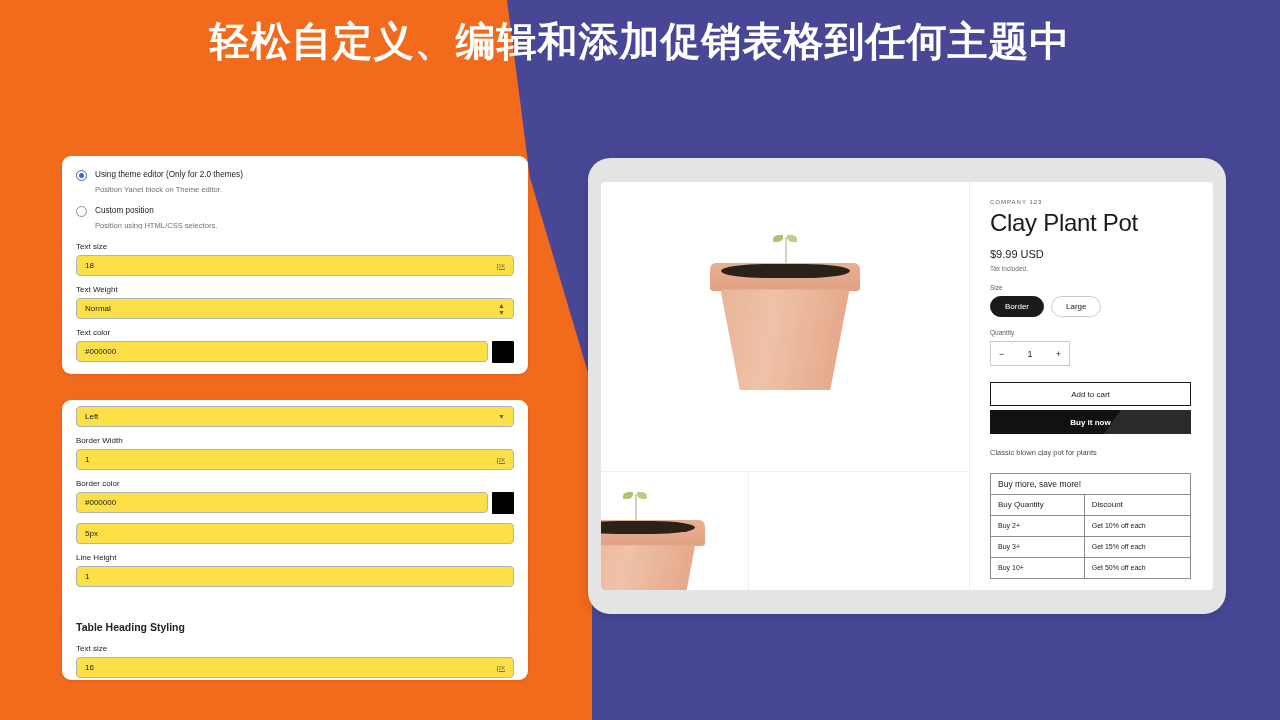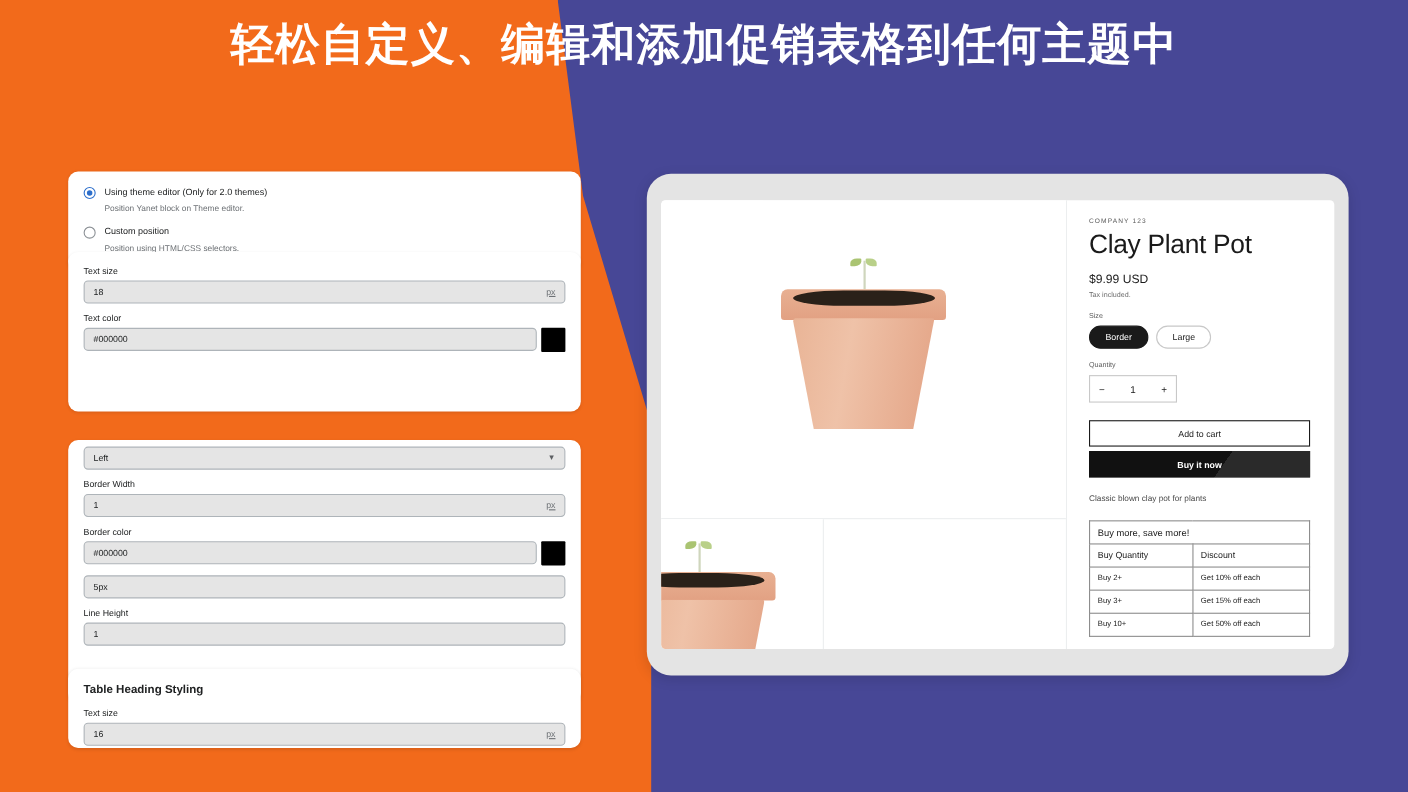--- a/index.html
+++ b/index.html
@@ -98,21 +98,21 @@
   .field-label {
     font-size: 8px; color: #202223;
     margin-bottom: 4px; display: block;
   }
   .input-wrap { position: relative; display: flex; }
   .input {
     flex: 1 1 auto;
     height: 21px;
     border: 1px solid #aeb4b9;
     border-radius: 4px;
-    background: #e5e5e5;
+    background: #fde047;
     display: flex; align-items: center;
     padding: 0 8px;
     font-size: 8px; color: #202223;
   }
   .input .suffix {
     margin-left: auto; color: #6d7175; font-size: 8px; text-decoration: underline;
   }
   .select-caret {
     margin-left: auto; color: #5c5f62; font-size: 7px;
     line-height: 7px; text-align: center;
@@ -283,20 +283,29 @@
       <div class="field">
         <span class="field-label">Text size</span>
         <div class="input-wrap">
           <div class="input">
             <span>18</span>
             <span class="suffix">px</span>
           </div>
         </div>
       </div>
 
+      <div class="field">
+        <span class="field-label">Text Weight</span>
+        <div class="input-wrap">
+          <div class="input">
+            <span>Normal</span>
+            <span class="select-caret">▲<br>▼</span>
+          </div>
+        </div>
+      </div>
 
       <div class="field">
         <span class="field-label">Text color</span>
         <div class="input-wrap">
           <div class="input">
             <span>#000000</span>
           </div>
           <div class="swatch"></div>
         </div>
       </div>

